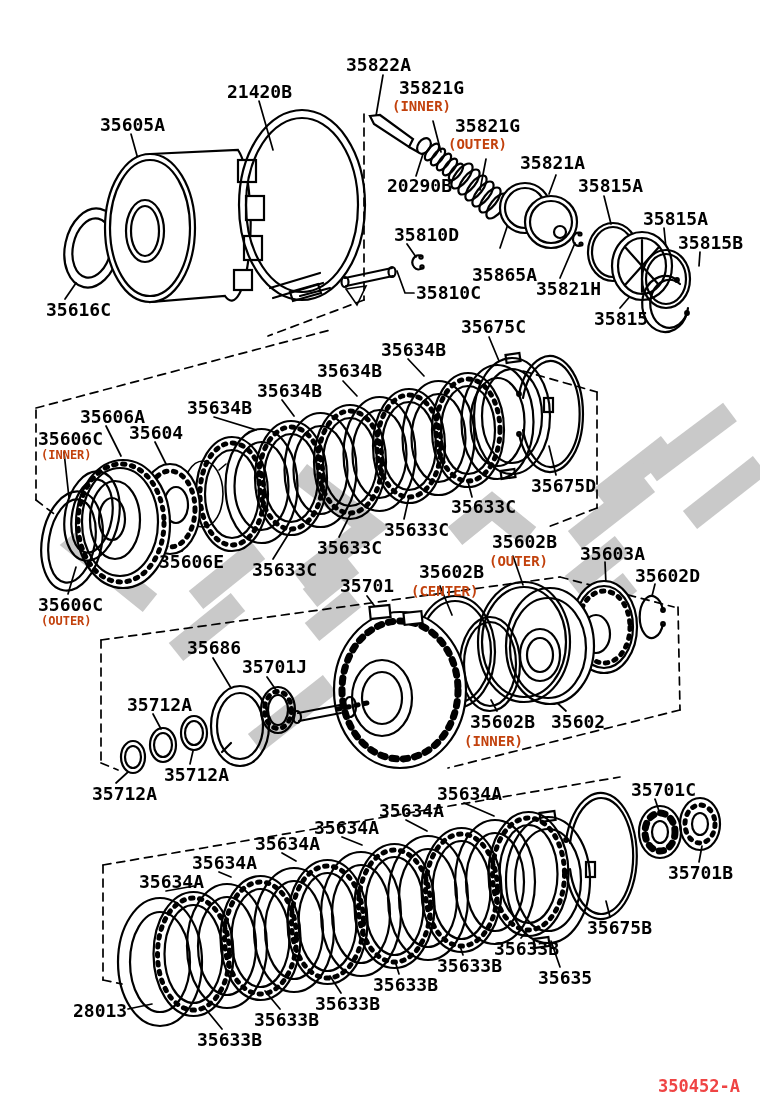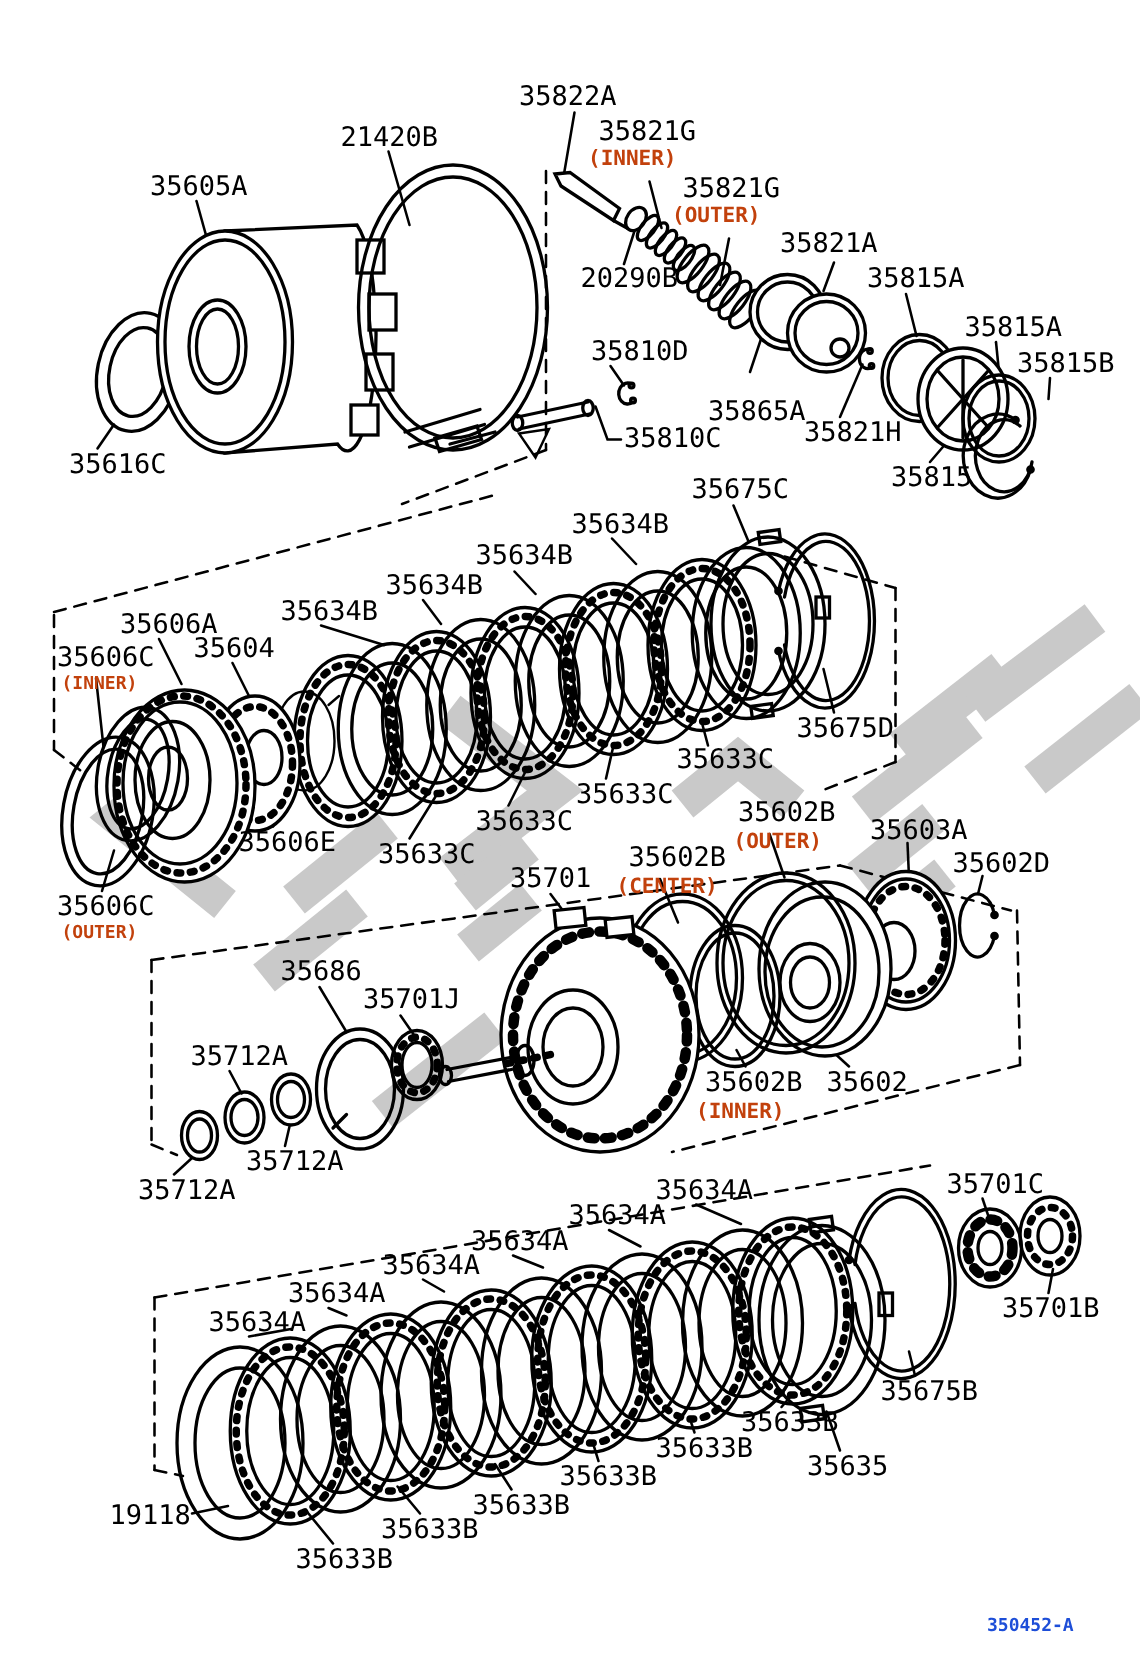--- a/index.html
+++ b/index.html
@@ -9,25 +9,25 @@
   
   #art ellipse, #art path, #art polyline, #art polygon, #art rect, #art line, #art circle{
     fill:none;stroke:#000;stroke-width:2.2;stroke-linecap:round;}
   #art .white{fill:#fff;}
   #art .teeth{stroke-width:5;stroke-dasharray:2.5 6.5;}
   #art .rib{stroke-width:7;stroke-dasharray:4.5 7;}
   #art .thin{stroke-width:1.6;}
   #art .lead{stroke-width:1.7;}
   #art .dash{stroke-width:1.7;stroke-dasharray:8 6;}
   #art .wm{stroke:#c9c9c9;stroke-width:23;stroke-linecap:butt;stroke-linejoin:miter;}
-  .lbl{position:absolute;font-size:18px;font-weight:normal;color:#000;white-space:nowrap;
+  .lbl{position:absolute;font-size:18px;font-weight:bold;color:#000;white-space:nowrap;
        line-height:1;letter-spacing:0px;}
   .q{position:absolute;font-size:14px;font-weight:bold;color:#c2410c;white-space:nowrap;line-height:1;}
   .q.small{font-size:12px;}
-  .code{position:absolute;font-size:12px;font-weight:bold;color:#1d4ed8;white-space:nowrap;}
+  .code{position:absolute;font-size:17px;font-weight:bold;color:#ef4444;white-space:nowrap;}
 </style>
 </head>
 <body>
 
 <div id="canvas">
 
 <svg id="art" width="760" height="1112" viewBox="0 0 760 1112">
 
   <g>
     <path class="wm" d="M150,487 L78,545 L150,603"></path>
@@ -477,17 +477,17 @@
   <div class="lbl" style="left:139px;top:873px">35634A</div>
   <div class="lbl" style="left:668px;top:864px">35701B</div>
   <div class="lbl" style="left:587px;top:919px">35675B</div>
   <div class="lbl" style="left:494px;top:940px">35633B</div>
   <div class="lbl" style="left:437px;top:957px">35633B</div>
   <div class="lbl" style="left:538px;top:969px">35635</div>
   <div class="lbl" style="left:373px;top:976px">35633B</div>
   <div class="lbl" style="left:315px;top:995px">35633B</div>
   <div class="lbl" style="left:254px;top:1011px">35633B</div>
   <div class="lbl" style="left:197px;top:1031px">35633B</div>
-  <div class="lbl" style="left:73px;top:1002px">19118</div>
+  <div class="lbl" style="left:73px;top:1002px">28013</div>
 
   <div class="code" style="left:658px;top:1076px">350452-A</div>
 
 </div>
 
 </body></html>

